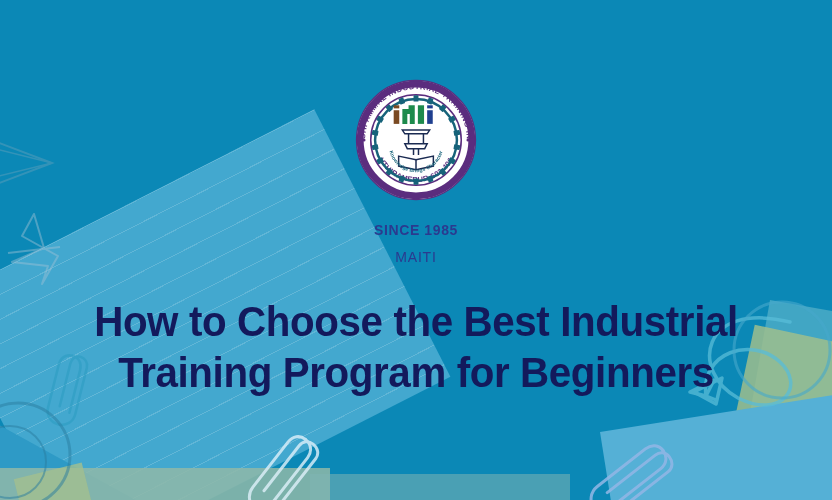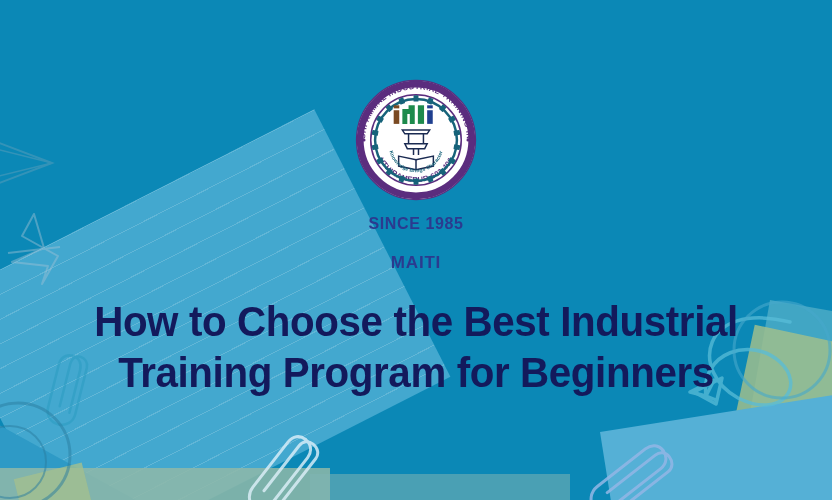--- a/index.html
+++ b/index.html
@@ -135,30 +135,30 @@
     top: 78px;
     display: flex;
     flex-direction: column;
     align-items: center;
   }
   .emblem {
     width: 124px;
     height: 124px;
   }
   .since-line {
-    margin-top: 13px;
-    font-size: 16px;
+    margin-top: 20px;
+    font-size: 14px;
     font-weight: bold;
     letter-spacing: .6px;
     color: #2b3a8f;
   }
   .maiti-line {
-    margin-top: 20px;
-    font-size: 17px;
-    font-weight: bold;
+    margin-top: 11px;
+    font-size: 14px;
+    font-weight: normal;
     letter-spacing: .8px;
     color: #2b3a8f;
   }
 
   
   .headline {
     position: absolute;
     left: 50%;
     top: 268px;
     transform: translateX(-50%);

